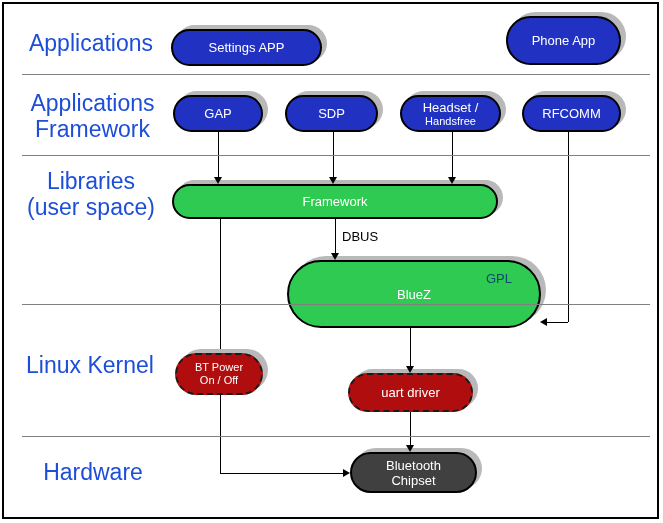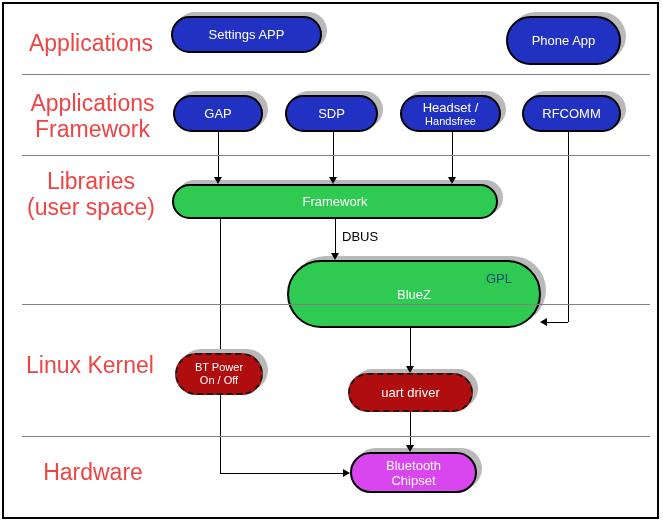--- a/index.html
+++ b/index.html
@@ -2,21 +2,21 @@
 <html><head>
 <meta charset="utf-8">
 <style>
   html,body{margin:0;padding:0;background:#fff;}
   .stage{
     position:relative;width:663px;height:523px;background:#ffffff;
     font-family:"Liberation Sans", sans-serif;overflow:hidden;
   }
   .frame{position:absolute;left:2px;top:2px;width:653px;height:513px;border:2px solid #000;z-index:0;}
   .layer-label{
-    position:absolute;color:#ef4444;text-align:center;font-size:23px;line-height:26px;z-index:3;
+    position:absolute;color:#1d4ed8;text-align:center;font-size:23px;line-height:26px;z-index:3;
   }
   .divider{position:absolute;left:22px;width:628px;height:1px;background:#808080;z-index:4;}
   .pill{
     position:absolute;box-sizing:border-box;border:2px solid #000;border-radius:999px;
     display:flex;flex-direction:column;align-items:center;justify-content:center;
     color:#ffffff;font-size:13px;line-height:15px;text-align:center;
     box-shadow:5px -4px 0 0 #b9b9b9;z-index:2;
   }
   .pill.dashed{border-style:dashed;border-color:#1a1a1a;}
   .pill .sub{font-size:11px;line-height:13px;}
@@ -73,21 +73,21 @@
   <div class="vline" style="left:220px;top:219px;height:254px;"></div>
   <div class="hline" style="left:220px;top:473px;width:123px;"></div>
   <div class="ah ah-right" style="left:343px;top:469px;"></div>
 
   <div class="vline" style="left:410px;top:328px;height:38px;"></div>
   <div class="ah ah-down" style="left:406px;top:366px;"></div>
 
   <div class="vline" style="left:410px;top:412px;height:33px;"></div>
   <div class="ah ah-down" style="left:406px;top:445px;"></div>
 
-  <div class="pill" style="left: 171px; top: 16px; width: 151px; height: 37px; background: rgb(33, 50, 195);">
+  <div class="pill" style="left: 171px; top: 29px; width: 151px; height: 37px; background: rgb(33, 50, 195);">
     <span>Settings APP</span>
   </div>
   <div class="pill" style="left: 506px; top: 16px; width: 115px; height: 49px; background: rgb(33, 50, 195);">
     <span>Phone App</span>
   </div>
 
   <div class="pill" style="left: 173px; top: 95px; width: 90px; height: 37px; background: rgb(33, 50, 195);">
     <span>GAP</span>
   </div>
   <div class="pill" style="left: 285px; top: 95px; width: 93px; height: 37px; background: rgb(33, 50, 195);">
@@ -110,17 +110,17 @@
   </div>
 
   <div class="pill dashed" style="left: 175px; top: 353px; width: 88px; height: 42px; background: rgb(176, 14, 14);">
     <span class="small">BT Power</span>
     <span class="small">On / Off</span>
   </div>
   <div class="pill dashed" style="left: 348px; top: 373px; width: 125px; height: 39px; background: rgb(176, 14, 14);">
     <span>uart driver</span>
   </div>
 
-  <div class="pill" style="left: 350px; top: 452px; width: 127px; height: 41px; background: #d946ef;">
+  <div class="pill" style="left: 350px; top: 452px; width: 127px; height: 41px; background: #404040;">
     <span>Bluetooth</span>
     <span>Chipset</span>
   </div>
 </div>
 
 </body></html>

